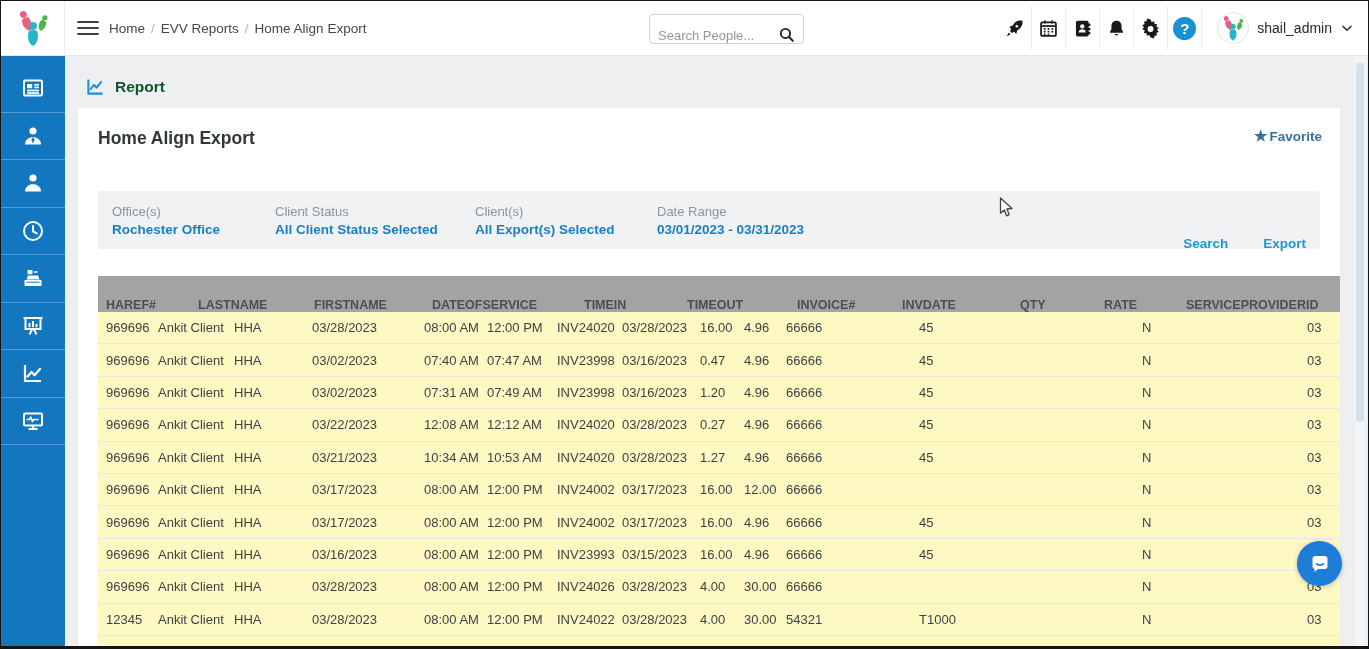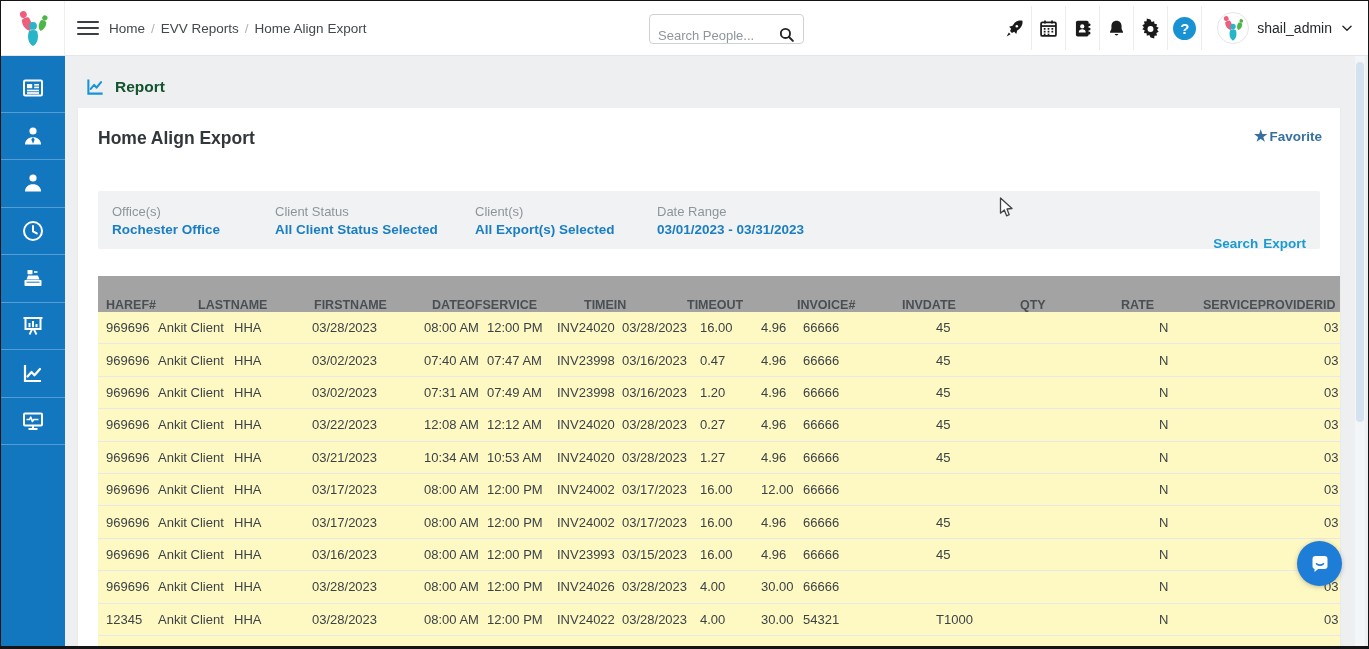--- a/index.html
+++ b/index.html
@@ -43,33 +43,33 @@
   .favorite .star { font-size:15px; }
   
   .filterbar { position:absolute; left:20px; top:83px; width:1222px; height:58px; background:#f0f2f3; border-radius:2px; display:flex; align-items:center; padding:12px 14px; }
   .fgroup { display:flex; flex-direction:column; gap:3px; }
   .fgroup .flabel { font-size:13px; color:#8d959b; }
   .fgroup .fvalue { font-size:13.5px; font-weight:bold; color:#1b7ec2; cursor:pointer; }
   .fg-office { width:115px; margin-right:48px; }
   .fg-status { width:164px; margin-right:36px; }
   .fg-clients { width:140px; margin-right:42px; }
   .fg-dates { width:200px; }
-  .factions { margin-left:auto; display:flex; gap:5px;margin-top:46px; }
+  .factions { margin-left:auto; display:flex; gap:35px;margin-top:46px; }
   .flink { font-size:13.5px; font-weight:bold; color:#1b9ad2; cursor:pointer; }
   
   .table-wrap { position:absolute; left:20px; top:168px; width:1242px; }
   .thead { display:flex; flex-wrap:nowrap; background:#a3a3a3; height:36px; align-items:flex-end;gap:40px; }
   .thead .cell { font-size:12.5px; font-weight:bold; color:#4a4f54; }
   .trow { display:flex; flex-wrap:nowrap; height:32.4px; align-items:center; border-bottom:1px solid #e7e8ea; background:#fef9c3; }
   .trow .cell { font-size:13px; color:#3c4246; }
   .cell { flex:0 0 auto; overflow:hidden; white-space:nowrap; }
   .cell.c0 { width:60px; padding-left:8px; }
   .cell.c1 { width:76px; } .cell.c2 { width:78px; } .cell.c3 { width:112px; }
   .cell.c4 { width:63px; } .cell.c5 { width:70px; } .cell.c6 { width:65px; }
-  .cell.c7 { width:78px; } .cell.c8 { width:44px; } .cell.c9 { width:42px;margin-left:17px; }
+  .cell.c7 { width:78px; } .cell.c8 { width:44px; } .cell.c9 { width:42px; }
   .cell.c10 { width:133px; } .cell.c11 { width:93px; } .cell.c12 { width:130px; }
   .cell.c13 { width:165px; } .cell.c14 { width:60px; }
   
   .chat-bubble { position:absolute; left:1296px; top:540px; width:45px; height:45px; border-radius:50%; background:#1e7dd7; z-index:20; display:flex; align-items:center; justify-content:center; cursor:pointer; box-shadow:0 1px 5px rgba(0,0,0,0.25); }
   
   .scrollbar { position:absolute; right:3px; top:55px; width:10px; height:594px; background:#f3f6f8; z-index:6; }
   .scroll-thumb { position:absolute; left:1px; top:6px; width:8px; height:360px; background:#d3e2ee; border-radius:4px; cursor:pointer; }
   
   .cursor { position:absolute; left:998px; top:196px; z-index:30; pointer-events:none; }
 </style>

